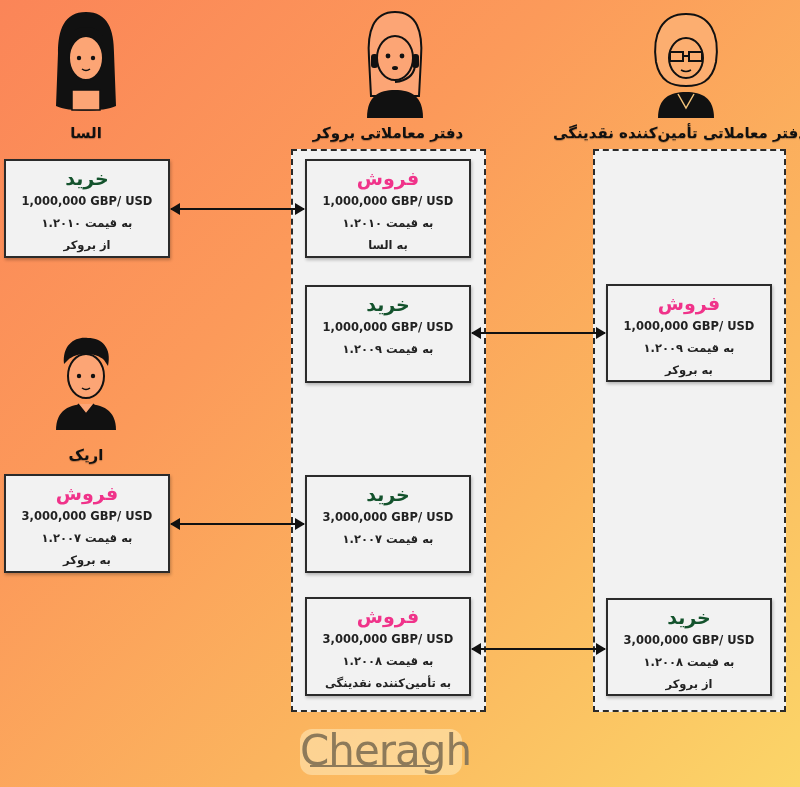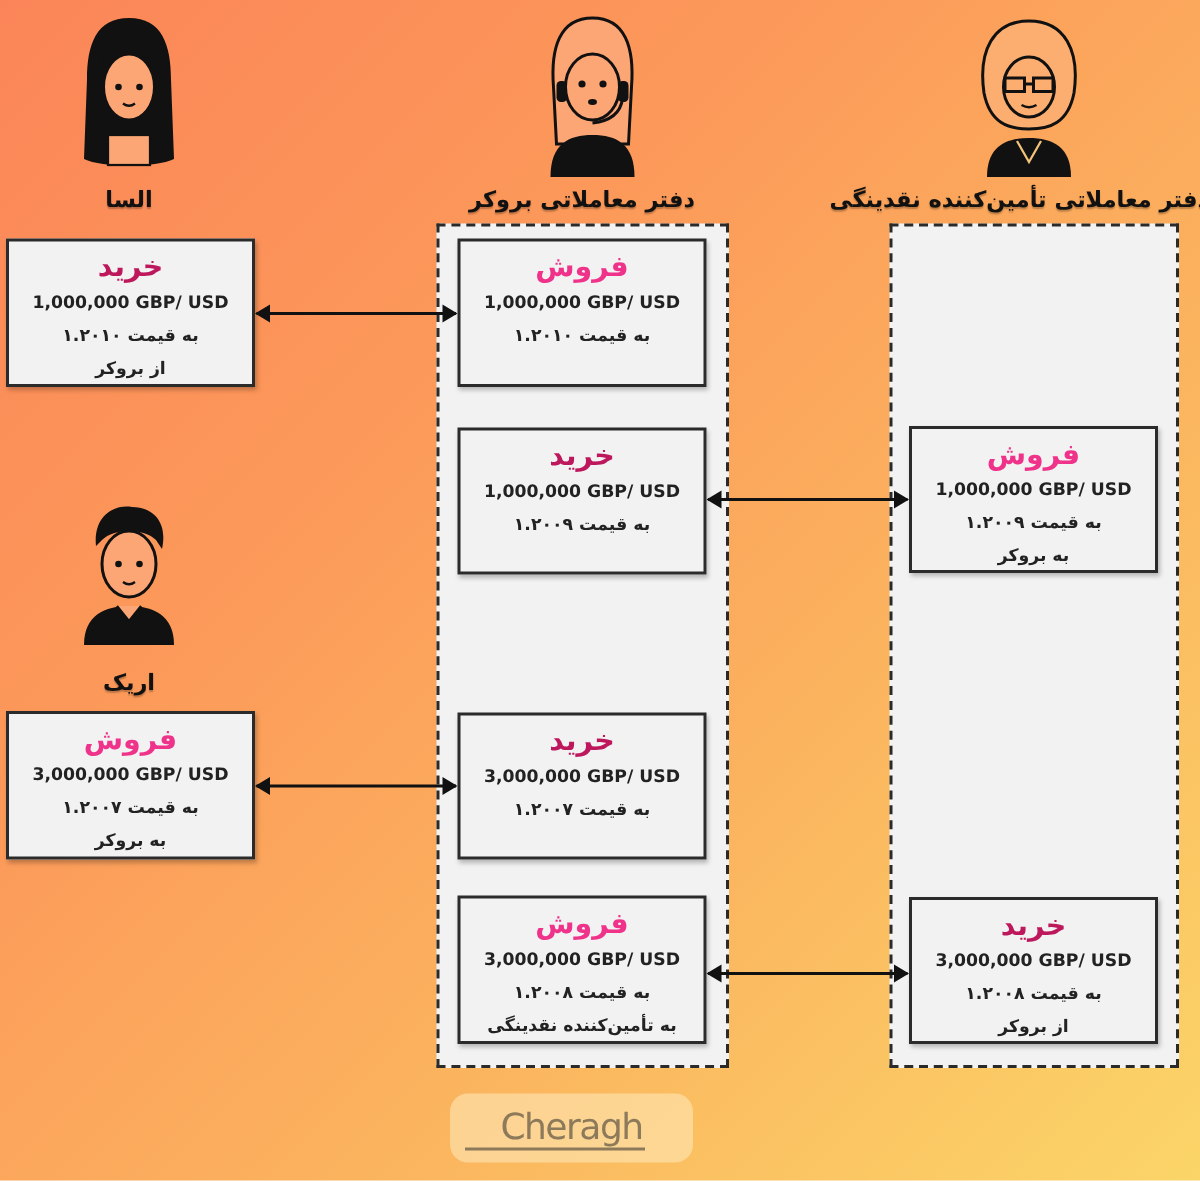--- a/index.html
+++ b/index.html
@@ -19,33 +19,33 @@
     border:2px dashed #2a2a2a; box-sizing:border-box;
   }
   .card {
     position:absolute; background:#f2f2f2; border:2px solid #2b2b2b;
     box-sizing:border-box; text-align:center; direction:rtl;
     box-shadow: 1px 2px 3px rgba(0,0,0,0.25);
   }
   .card .action { font-weight:bold; font-size:19px; line-height:24px; margin-top:5px; }
   .card .line { font-weight:bold; font-size:11.5px; line-height:22px; color:#222; }
   .card .amount { direction:ltr; }
-  .buy { color:#be185d; }
+  .buy { color:#14532d; }
   .sell { color:#f0338a; }
   .arrow { position:absolute; height:2px; background:#111; }
   .arrow::before, .arrow::after {
     content:""; position:absolute; top:-5px; width:0; height:0;
     border-top:6px solid transparent; border-bottom:6px solid transparent;
   }
   .arrow::before { left:-1px; border-right:10px solid #111; }
   .arrow::after { right:-1px; border-left:10px solid #111; }
   .logo {
     position:absolute; left:300px; top:729px; width:162px; height:46px;
     background:rgba(255,235,190,0.55); border-radius:12px;
-    font-family:"DejaVu Sans", sans-serif; font-size:24px; color:#8d7a5a;
+    font-family:"DejaVu Sans", sans-serif; font-size:42px; color:#8d7a5a;
     text-align:center; line-height:44px; letter-spacing:-1px;
   }
   .logo .uline { position:absolute; left:10px; bottom:8px; width:120px; height:2px; background:#8d7a5a; }
 </style>
 </head>
 <body>
 
 <svg class="avatar" style="left:50px;top:8px" width="72" height="110" viewBox="0 0 72 110">
   <path d="M36 4 C14 4 8 22 8 45 L6 98 C18 104 54 104 66 98 L64 45 C64 22 58 4 36 4Z" fill="#111"></path>
   <ellipse cx="36" cy="50" rx="17" ry="22" fill="#fca575" stroke="#111" stroke-width="2"></ellipse>
@@ -100,20 +100,21 @@
   <div class="action buy">خرید</div>
   <div class="line amount">1,000,000 GBP/ USD</div>
   <div class="line">به قیمت ۱.۲۰۱۰</div>
   <div class="line">از بروکر</div>
 </div>
 
 <div class="card" style="left:305px;top:159px;width:166px;height:99px">
   <div class="action sell">فروش</div>
   <div class="line amount">1,000,000 GBP/ USD</div>
   <div class="line">به قیمت ۱.۲۰۱۰</div>
+  <div class="line">به السا</div>
 </div>
 
 <div class="card" style="left:305px;top:285px;width:166px;height:98px">
   <div class="action buy">خرید</div>
   <div class="line amount">1,000,000 GBP/ USD</div>
   <div class="line">به قیمت ۱.۲۰۰۹</div>
 </div>
 
 <div class="card" style="left:606px;top:284px;width:166px;height:98px">
   <div class="action sell">فروش</div>

